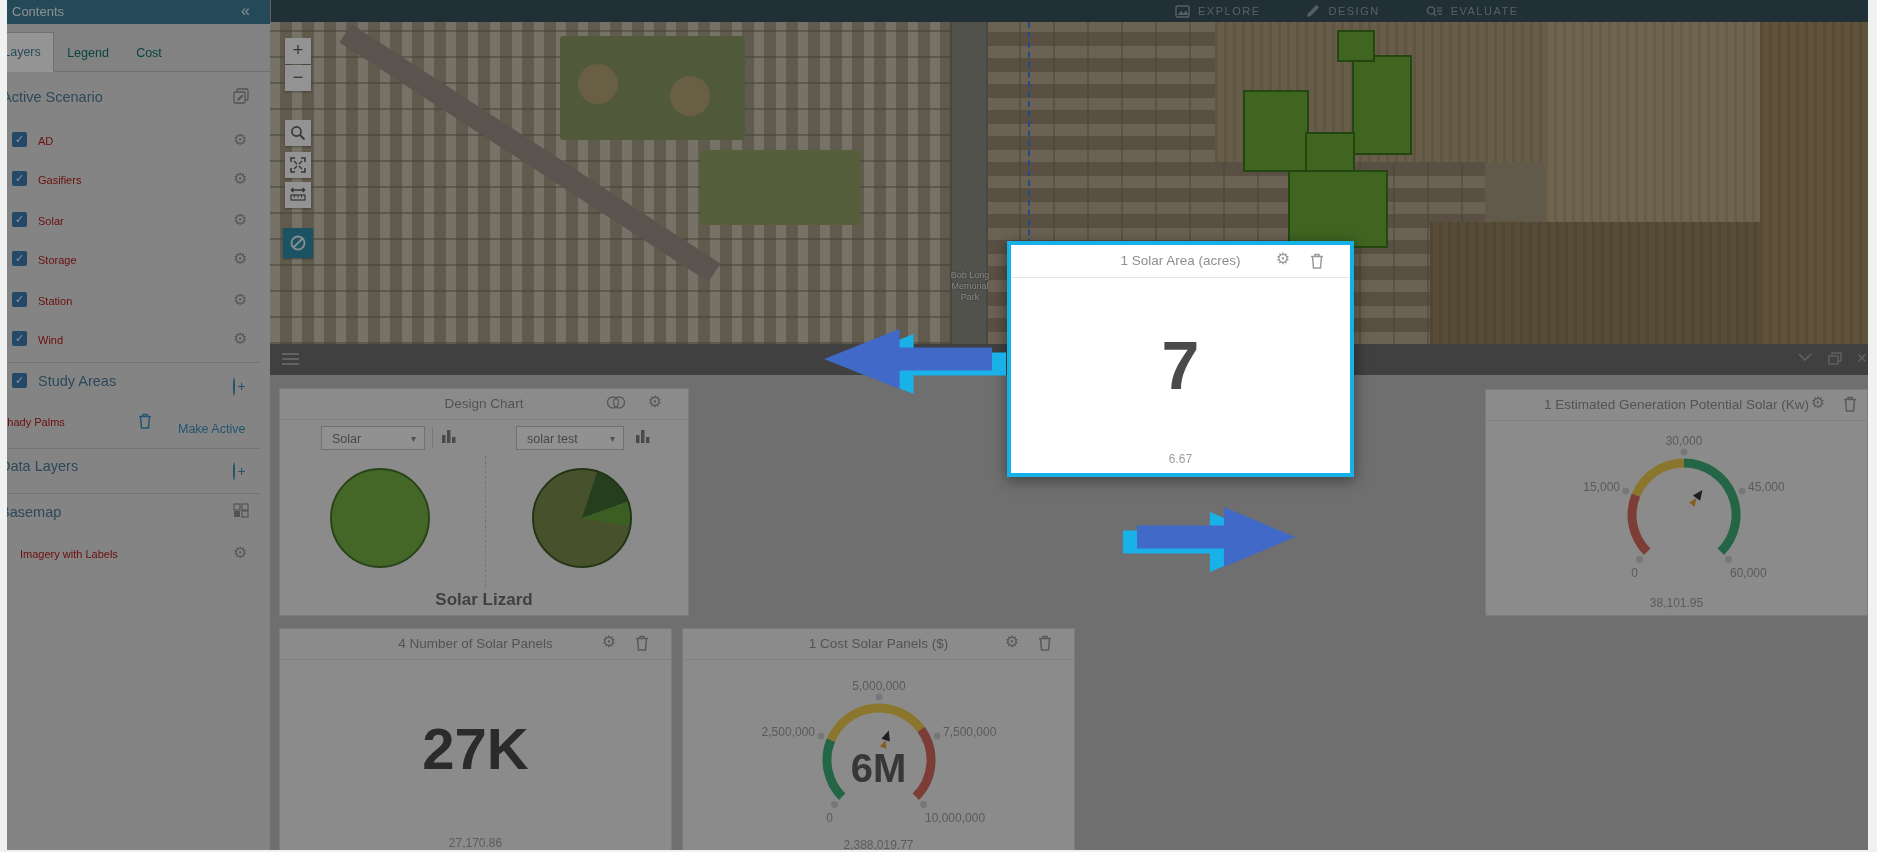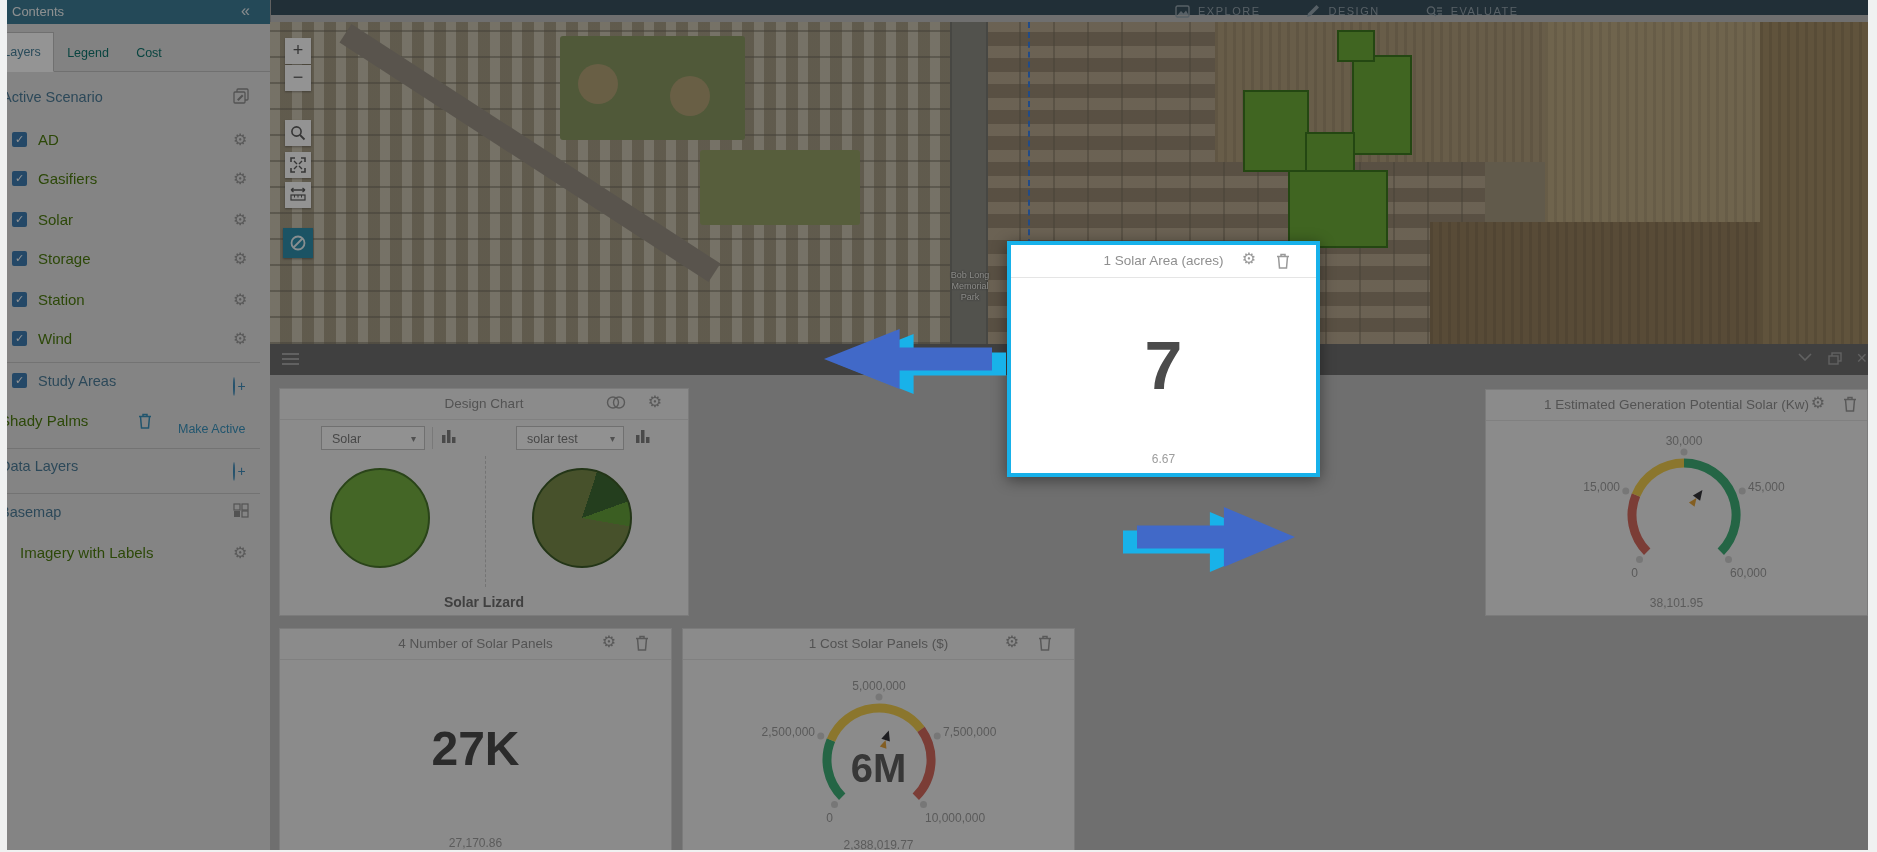--- a/index.html
+++ b/index.html
@@ -1,33 +1,33 @@
 <!DOCTYPE html>
 <html><head>
 <meta charset="utf-8">
 <style>
   html,body{margin:0;padding:0;background:#fff;}
   #stage{position:relative;width:1877px;height:852px;overflow:hidden;
          font-family:"Liberation Sans",sans-serif;background:#bfbfbf;}
   
-  #topnav{position:absolute;left:270px;top:0;width:1598px;height:15px;background:#3a525f;}
+  #topnav{position:absolute;left:270px;top:0;width:1598px;height:22px;background:#3a525f;}
   .topmenu{position:absolute;left:905px;top:0;height:22px;display:flex;gap:46px;align-items:center;}
   .topitem{display:flex;align-items:center;gap:8px;color:#97a6b0;font-size:11px;letter-spacing:1.5px;}
   
   #sidebar{position:absolute;left:0;top:0;width:270px;height:852px;background:#e4e4e4;
            border-right:1px solid #a8a8a8;overflow:hidden;}
   #sidebar-inner{position:absolute;left:-14px;top:0;width:284px;height:100%;}
   .s-header{position:absolute;left:0;top:0;right:0;height:24px;background:#3f7f98;}
   .s-title{position:absolute;left:26px;top:0;line-height:24px;color:#f2f6f8;font-size:13px;}
   .s-collapse{position:absolute;left:255px;top:0;line-height:22px;color:#e8eff2;font-size:16px;cursor:pointer;}
   .s-tabs{position:absolute;left:0;top:24px;right:0;height:47px;background:#e0e0e0;border-bottom:1px solid #c2c2c2;}
   .tab{position:absolute;bottom:-1px;height:38px;line-height:38px;font-size:12.5px;color:#0f766e;text-align:center;}
   .tab.active{background:#fff;border:1px solid #c2c2c2;border-bottom:1px solid #fff;color:#49829c;}
   .srow{position:absolute;left:0;width:100%;height:30px;line-height:30px;}
-  .srow .lbl{margin-left:52px;font-size:15px;color:#4d7c0f;}
+  .srow .lbl{margin-left:52px;font-size:11px;color:#b91c1c;}
   .srow .seclbl{margin-left:16px;font-size:14.5px;color:#4d7d99;}
   .srow .seclbl2{margin-left:14px;font-size:14.5px;color:#4d7d99;}
   .cbx{position:absolute;left:26px;top:7px;width:15px;height:15px;background:#3e7cb2;border-radius:2px;}
   .cbx::after{content:"\2713";color:#fff;font-size:11px;position:absolute;left:3px;top:-8px;line-height:30px;}
   .ric{position:absolute;left:247px;top:6px;width:18px;height:18px;}
   .gear{font-size:16px;color:#9a9a9a;line-height:18px;}
   .pluscirc{width:16px;height:16px;border:1.5px solid #3f8cba;border-radius:50%;position:relative;}
   .pluscirc::after{content:"+";position:absolute;left:3.5px;top:-6px;color:#3f8cba;font-size:14px;line-height:28px;}
   .sep{position:absolute;left:10px;right:10px;height:1px;background:#c6c6c6;}
   .makeactive{position:absolute;left:192px;top:0;font-size:12.5px;color:#3a93bd;cursor:pointer;margin-top:8px;}
@@ -65,21 +65,21 @@
   .hic{position:absolute;top:6px;}
   .bigval{flex:1;display:flex;align-items:center;justify-content:center;font-weight:bold;color:#4b4b4b;}
   .rawval{flex:0 0 auto;text-align:center;font-size:12px;color:#9d9d9d;padding-bottom:7px;}
   
   .dd{position:absolute;height:24px;border:1px solid #c2c2c2;background:#fafafa;font-size:12.5px;color:#7b7b7b;
       line-height:24px;padding-left:10px;box-sizing:border-box;cursor:pointer;}
   .dd .caret{position:absolute;right:8px;top:0;color:#8a8a8a;font-size:10px;}
   .vsep{position:absolute;width:1px;height:22px;background:#d0d0d0;}
   .divider{position:absolute;left:205px;top:36px;bottom:28px;width:0;border-left:1px dashed #c9c9c9;}
   .pie{position:absolute;width:100px;height:100px;border-radius:50%;box-sizing:border-box;}
-  .cfoot{position:absolute;left:0;right:0;bottom:5px;text-align:center;font-size:14px;font-weight:bold;color:#6f6f6f;}
+  .cfoot{position:absolute;left:0;right:0;bottom:5px;text-align:center;font-size:17px;font-weight:bold;color:#6f6f6f;}
   .gsvg{position:absolute;}
   .gval{position:absolute;left:0;right:0;text-align:center;font-size:40px;color:#5f5f5f;}
   .graw{position:absolute;left:0;right:0;bottom:5px;text-align:center;font-size:12px;color:#9d9d9d;}
   
   #dim{position:absolute;inset:0;background:rgba(0,0,0,.42);z-index:50;pointer-events:none;}
   .hcard{position:absolute;background:#fff;border:4px solid #17b1ea;box-sizing:border-box;display:flex;
          flex-direction:column;box-shadow:0 3px 14px rgba(0,0,0,.45);}
   .hcard .chead{background:#fff;}
   .arrow{position:absolute;z-index:80;}
   .arrow .lyr{position:absolute;inset:0;}
@@ -350,21 +350,21 @@
   <div class="card" style="left:279px;top:628px;width:393px;height:230px;">
     <div class="chead">
       <span>4 Number of Solar Panels</span>
       <span class="hic gear" style="right:55px;top:4px;">⚙</span>
       <span class="hic" style="right:22px;">
         <svg width="14" height="16" viewBox="0 0 14 16">
             <path d="M1 3.5h12M5 3.5V1.5h4v2M2.5 3.5l1 11.5h7l1-11.5" fill="none" stroke="#9a9a9a" stroke-width="1.5"></path>
           </svg>
       </span>
     </div>
-    <div class="bigval" style="font-size:48px;">27K</div>
+    <div class="bigval" style="font-size:58px;">27K</div>
     <div class="rawval">27,170.86</div>
   </div>
 
   <div class="card" style="left:682px;top:628px;width:393px;height:230px;">
     <div class="chead">
       <span>1 Cost Solar Panels ($)</span>
       <span class="hic gear" style="right:55px;top:4px;">⚙</span>
       <span class="hic" style="right:22px;">
         <svg width="14" height="16" viewBox="0 0 14 16">
             <path d="M1 3.5h12M5 3.5V1.5h4v2M2.5 3.5l1 11.5h7l1-11.5" fill="none" stroke="#9a9a9a" stroke-width="1.5"></path>
@@ -426,21 +426,21 @@
           <polygon points="0,-21 3.5,-13 -3.5,-13" fill="#e2a23b"></polygon>
         </g>
       </svg>
       <div class="graw">38,101.95</div>
     </div>
   </div>
 
   <div id="dim"></div>
 
 
-  <div class="hcard" style="left:1007px;top:241px;width:313px;height:236px;z-index:62;">
+  <div class="hcard" style="left:1007px;top:241px;width:347px;height:236px;z-index:62;">
     <div class="chead" style="height:32px;line-height:32px;border-bottom:1px solid #e5e5e5;">
       <span>1 Solar Area (acres)</span>
       <span class="hic gear" style="right:60px;top:5px;">⚙</span>
       <span class="hic" style="right:26px;top:8px;">
         <svg width="14" height="16" viewBox="0 0 14 16">
             <path d="M1 3.5h12M5 3.5V1.5h4v2M2.5 3.5l1 11.5h7l1-11.5" fill="none" stroke="#9a9a9a" stroke-width="1.5"></path>
           </svg>
       </span>
     </div>
     <div class="bigval" style="font-size:68px;">7</div>

